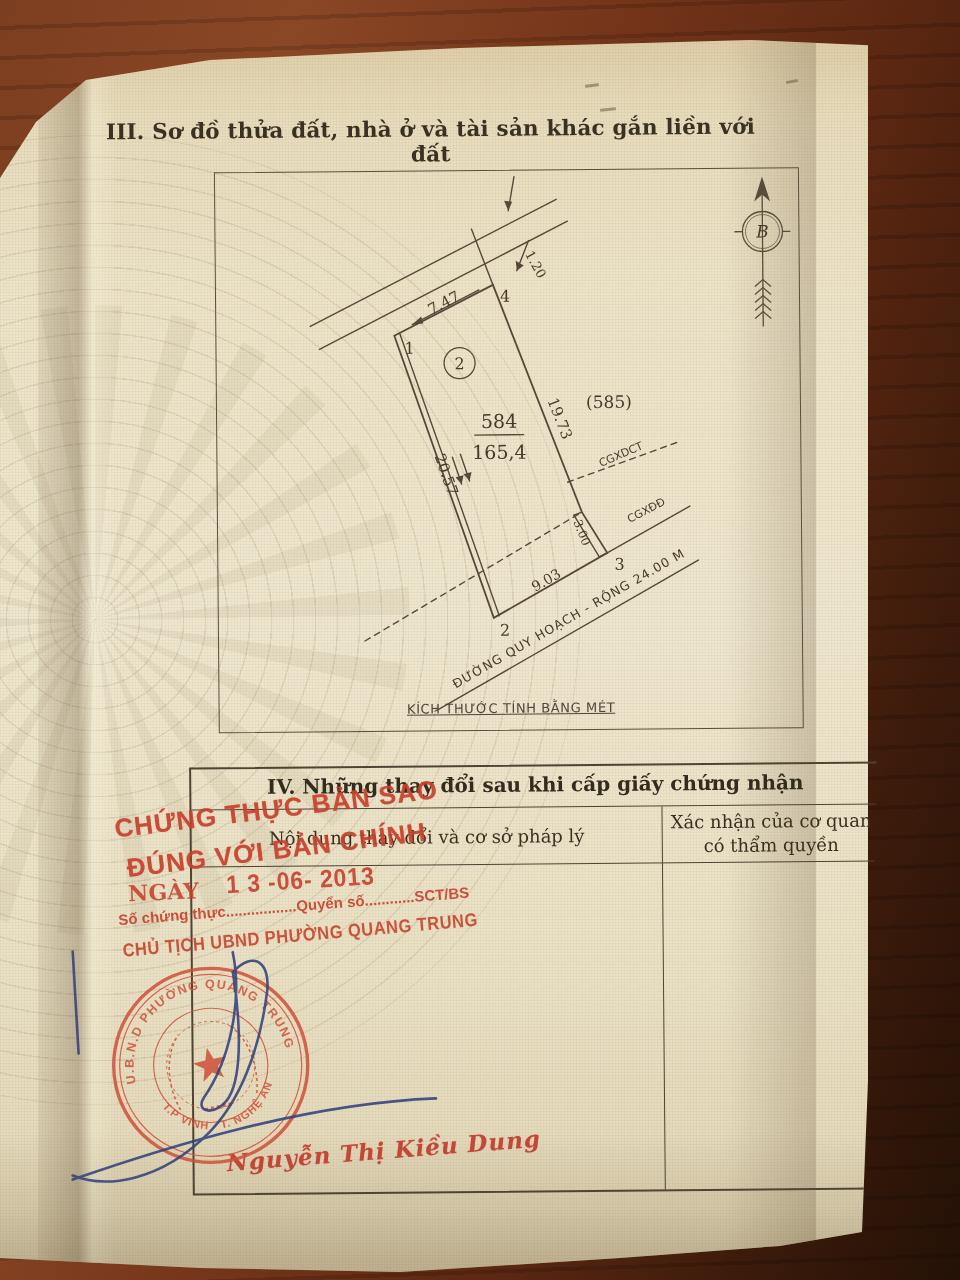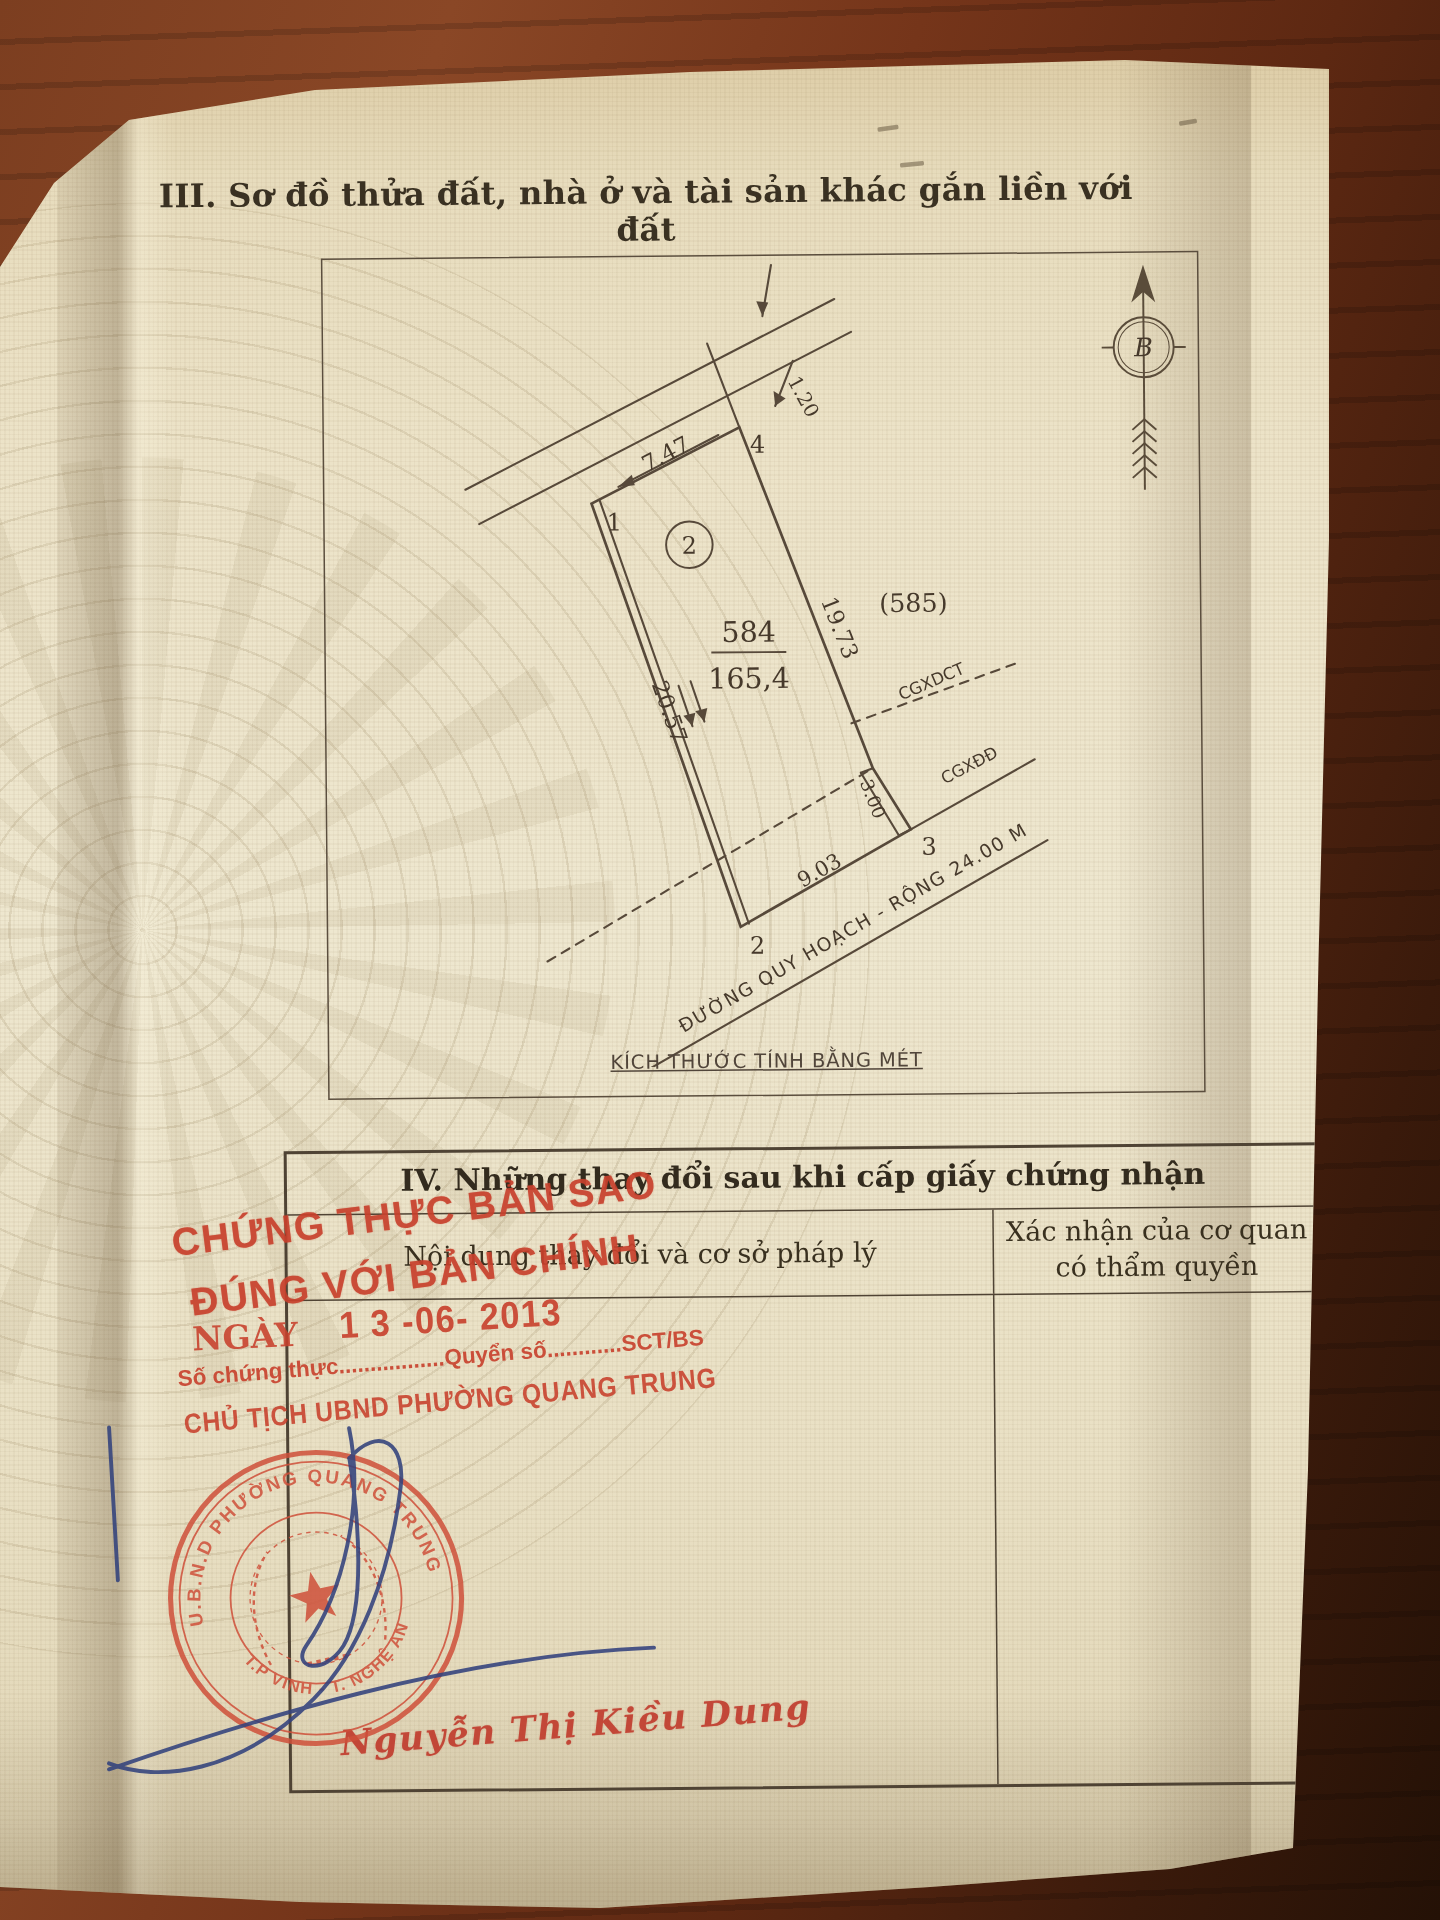--- a/index.html
+++ b/index.html
@@ -9,21 +9,20 @@
     background:
       repeating-linear-gradient(178deg, rgba(0,0,0,0) 0 26px, rgba(0,0,0,.14) 26px 30px),
       linear-gradient(108deg,#7c3e20 0%,#8a4726 22%,#75351a 45%,#5d2812 65%,#3a1a0b 85%,#241106 100%);
   }
   .abs{position:absolute;}
   
   #paper{
     position:absolute;left:0;top:0;width:868px;height:1280px;
     background:linear-gradient(180deg,#d9c69d 0,#e7dcbd 120px,#ece3c8 300px,#eee7cf 620px,#e9e0c4 980px,#e2d7b8 1210px,#d9cdab 1258px);
     clip-path:polygon(0 178px,36px 122px,86px 80px,210px 60px,460px 48px,750px 40px,886px 46px,894px 58px,888px 280px,879px 640px,872px 980px,862px 1232px,780px 1246px,620px 1258px,400px 1272px,200px 1268px,0 1258px);
-    padding-left:18px;
   }
   .wm-rings{position:absolute;left:-390px;top:135px;width:970px;height:970px;border-radius:50%;
     background:repeating-radial-gradient(circle at 50% 50%, rgba(146,125,86,.30) 0 1.5px, rgba(146,125,86,0) 1.5px 22px);
     opacity:.55;}
   .wm-star{position:absolute;left:-220px;top:305px;width:630px;height:630px;border-radius:50%;
     background:repeating-conic-gradient(from 0deg at 50% 50%, rgba(146,125,86,.22) 0deg 5deg, rgba(146,125,86,0) 5deg 14deg);
     opacity:.45;}
   .mesh{position:absolute;inset:0;
     background-image:
       repeating-linear-gradient(0deg, rgba(140,118,82,.07) 0 1px, transparent 1px 3px),

